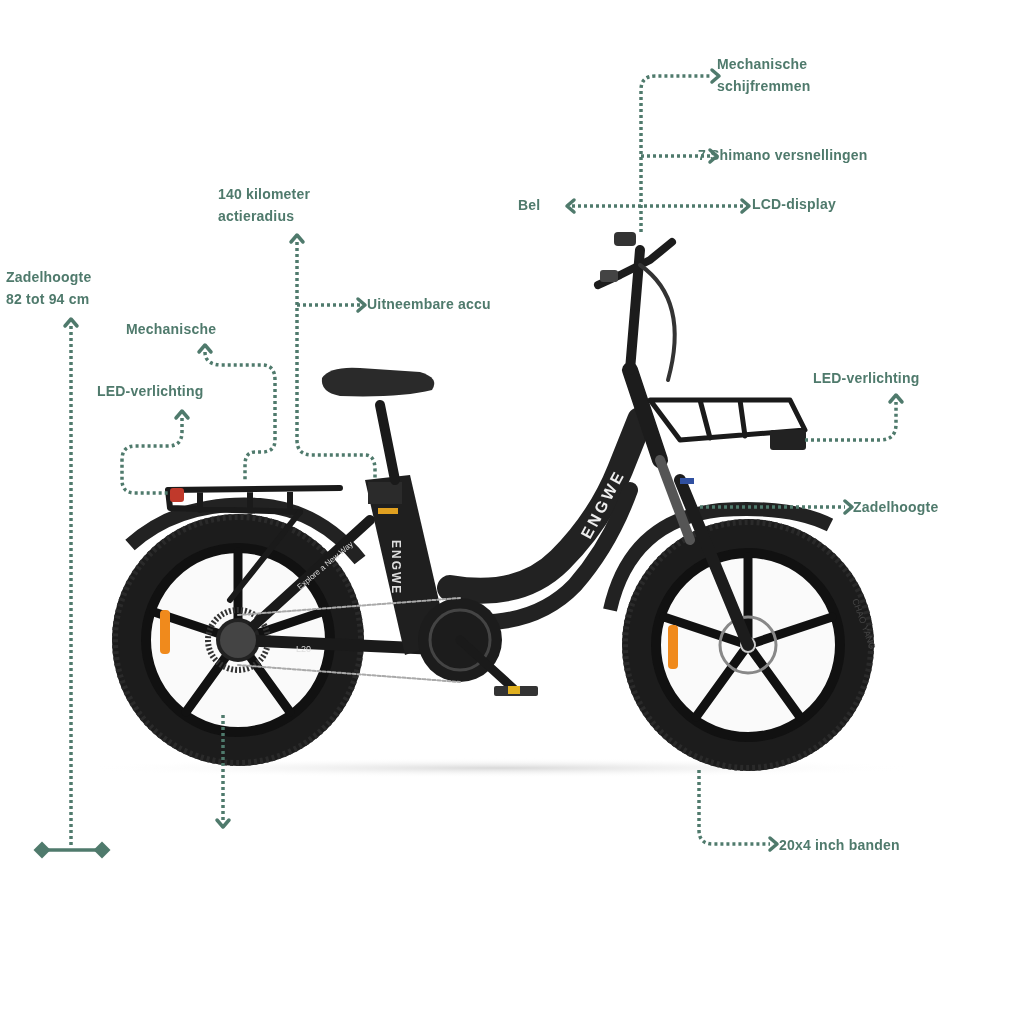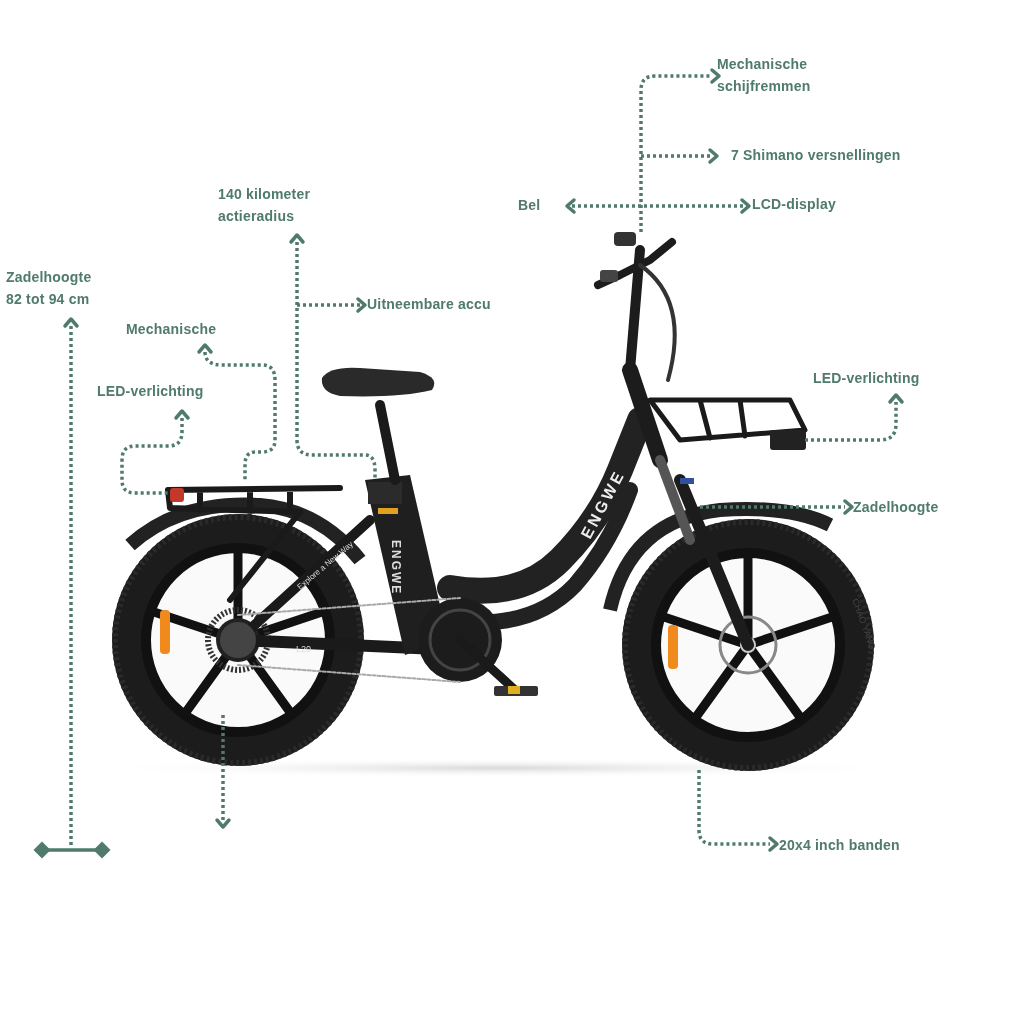--- a/index.html
+++ b/index.html
@@ -158,21 +158,21 @@
       <rect x="36" y="844" width="12" height="12" fill="#4f7a6c" transform="rotate(45 42 850)"></rect>
       <rect x="96" y="844" width="12" height="12" fill="#4f7a6c" transform="rotate(45 102 850)"></rect>
     </g>
   </svg>
 
   <div class="label" style="left:717px; top:53px;">
     <span class="line">Mechanische</span>
     <span class="line">schijfremmen</span>
   </div>
 
-  <div class="label" style="left:731px; top:144px;">7 Shimano versnellingen</div>
+  <div class="label" style="left:698px; top:144px;">7 Shimano versnellingen</div>
 
   <div class="label" style="left:518px; top:194px;">Bel</div>
 
   <div class="label" style="left:752px; top:193px;">LCD-display</div>
 
   <div class="label center" style="left:218px; top:183px; width:150px;">
     <span class="line">140 kilometer</span>
     <span class="line">actieradius</span>
   </div>
 

